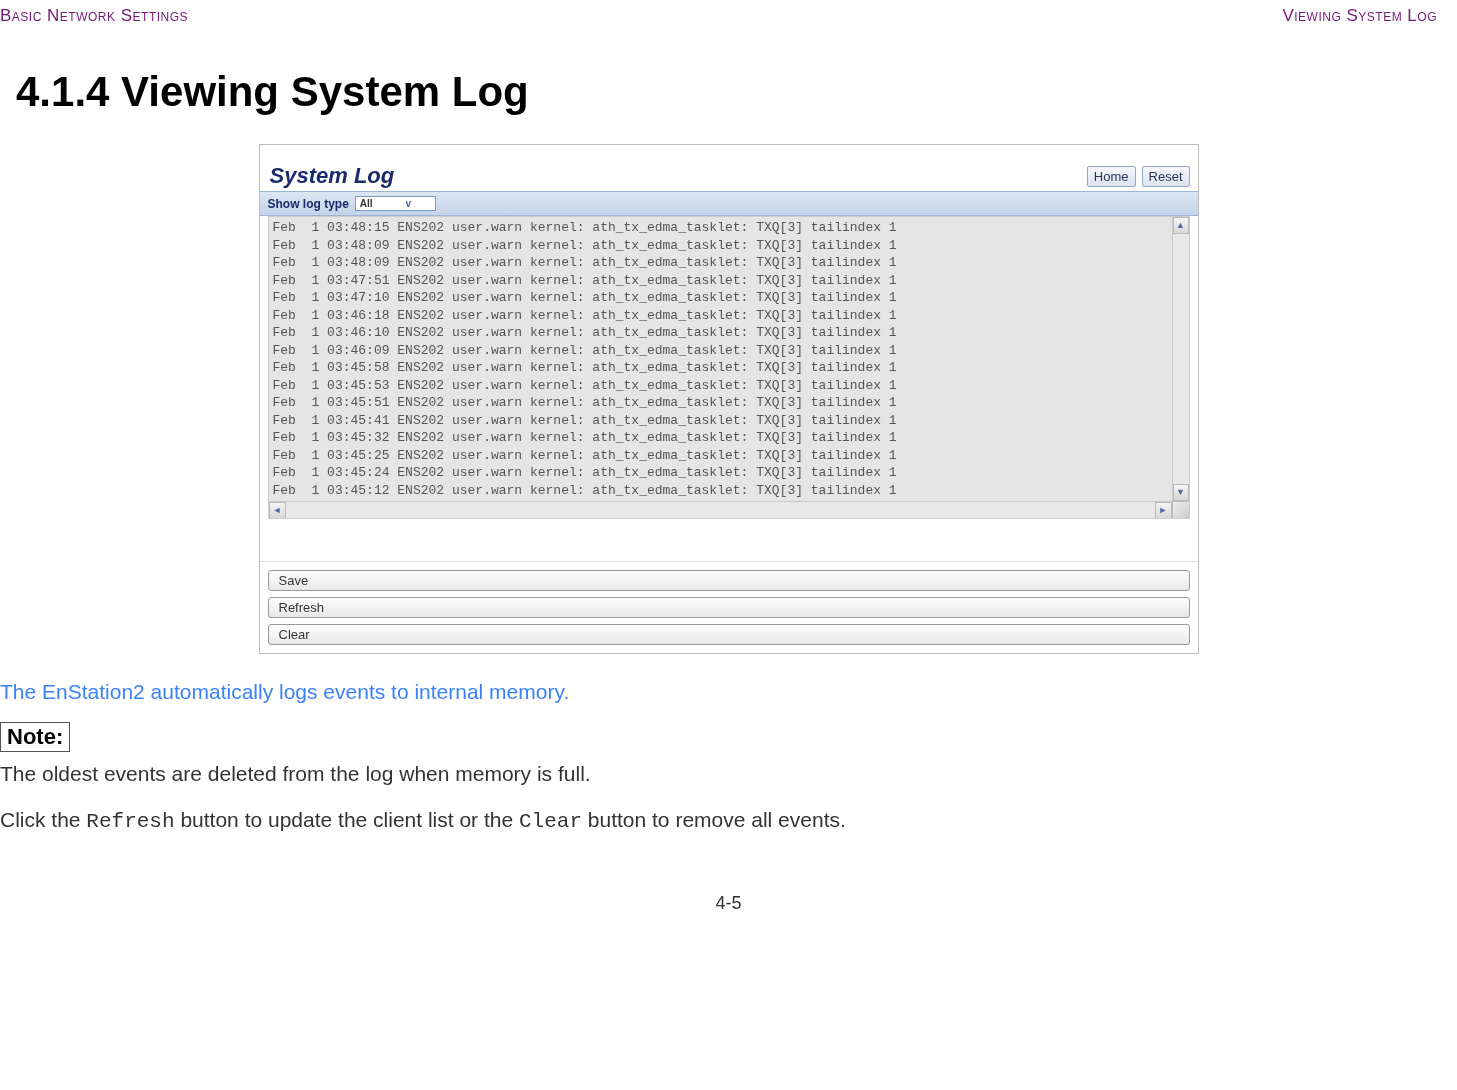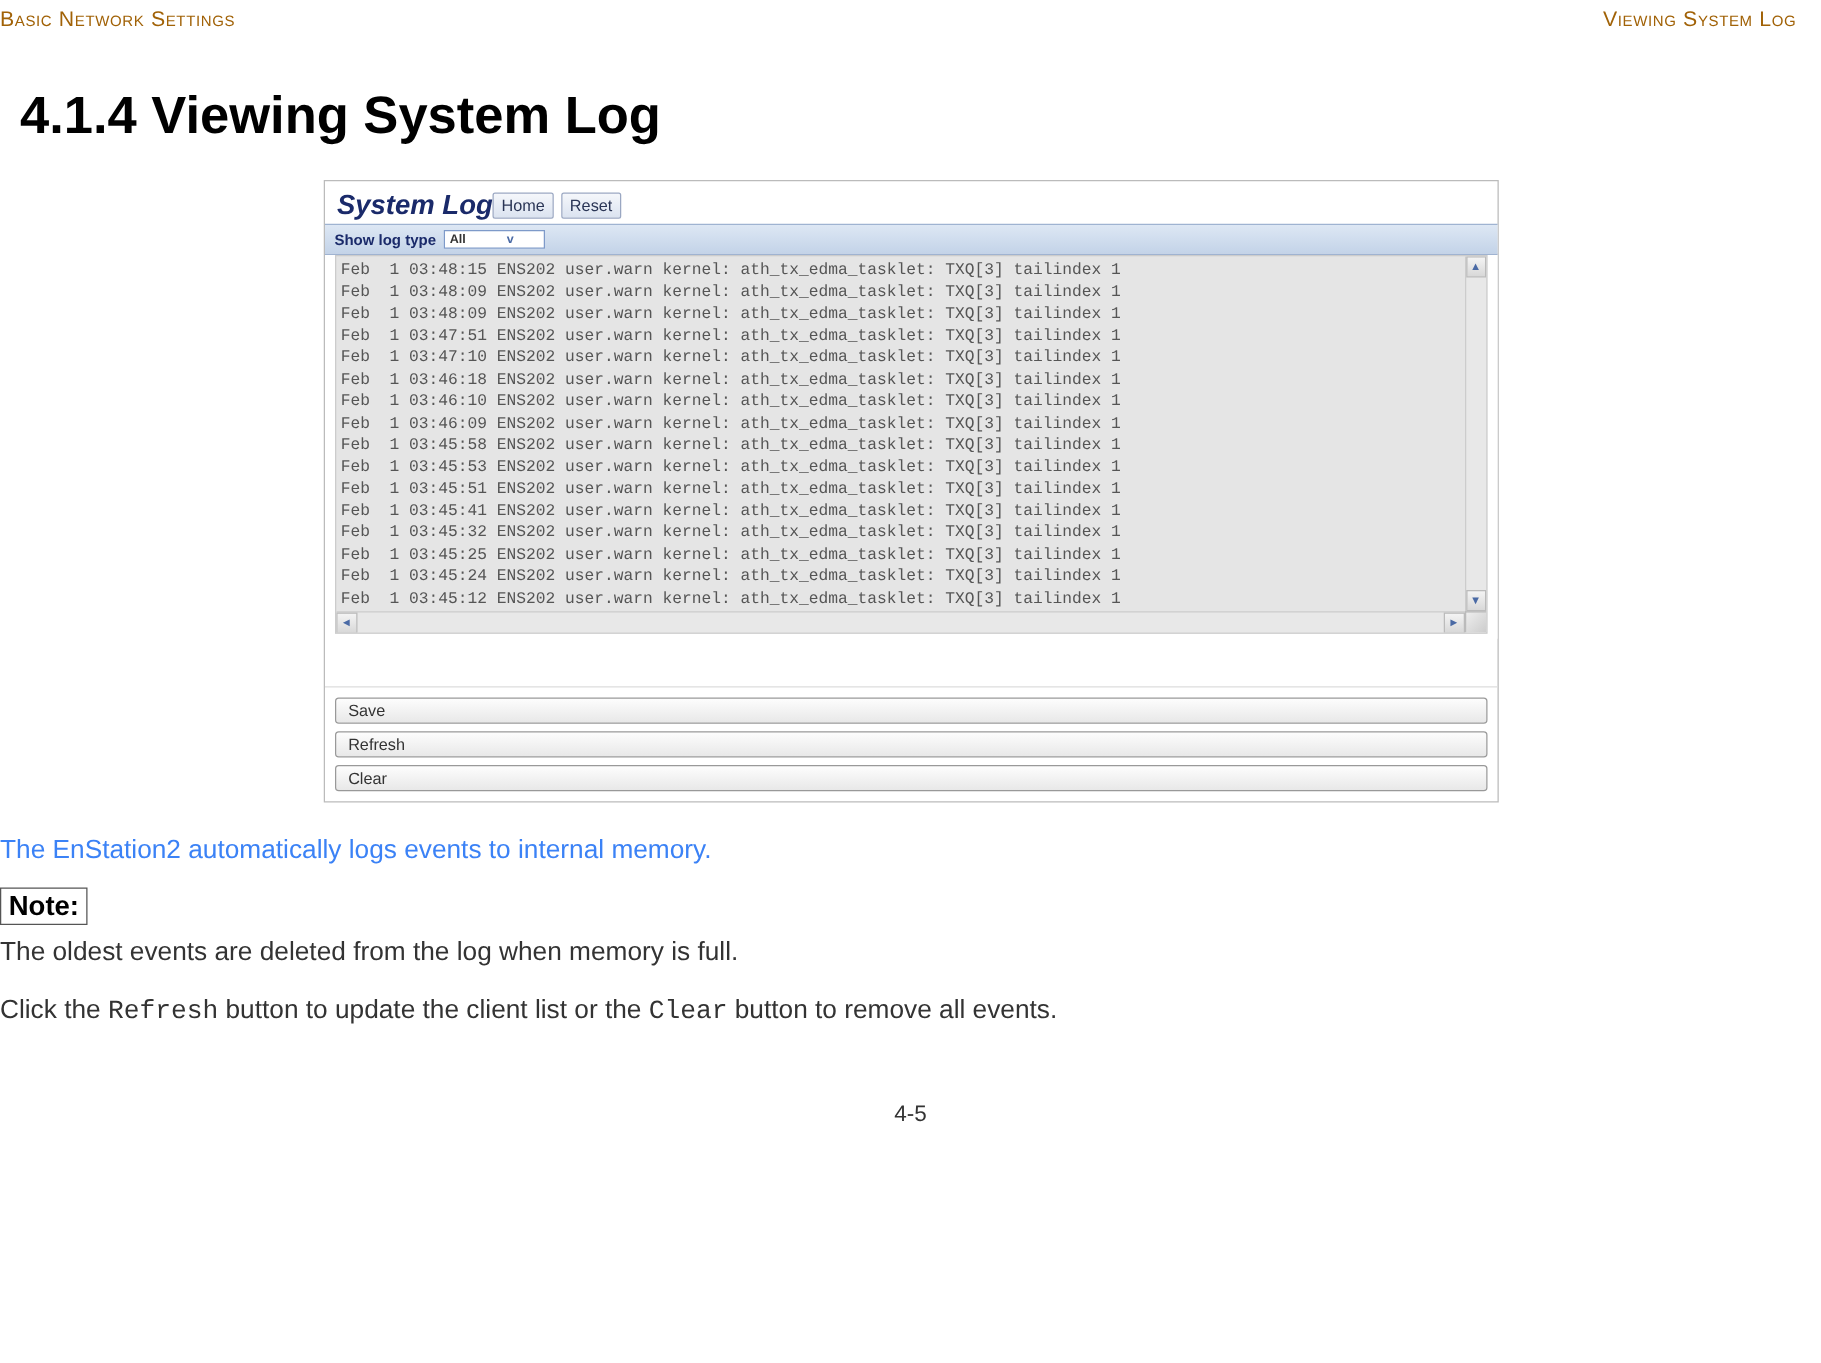--- a/index.html
+++ b/index.html
@@ -11,21 +11,21 @@
     color: #000;
     width: 1457px;
   }
   .header-row {
     display: flex;
     justify-content: space-between;
     padding: 6px 20px 2px 0;
     font-variant: small-caps;
     font-size: 17px;
     letter-spacing: 0.5px;
-    color: #a16207;
+    color: #701a75;
     text-align: center;
   }
   .header-row span { font-variant: small-caps; }
   .section-title {
     font-size: 42px;
     font-weight: 900;
     font-family: Verdana, Arial, sans-serif;
     margin: 40px 0 28px 0;
     padding-left: 16px;
   }
@@ -35,23 +35,24 @@
     margin-bottom: 26px;
   }
   .screenshot {
     border: 1px solid #bbb;
     width: 940px;
     background: #fff;
     font-family: Arial, sans-serif;
   }
   .panel-header {
     display: flex;
-    justify-content: flex-start;
+    justify-content: space-between;
     align-items: center;
     padding: 6px 8px 2px 10px;
+    margin-top: 12px;
   }
   .panel-title {
     font-size: 22px;
     font-weight: bold;
     font-style: italic;
     color: #1a2a6a;
   }
   .panel-btns { display: flex; gap: 6px; }
   .panel-btn {
     background: linear-gradient(#f5f7fb, #dbe3f0);

